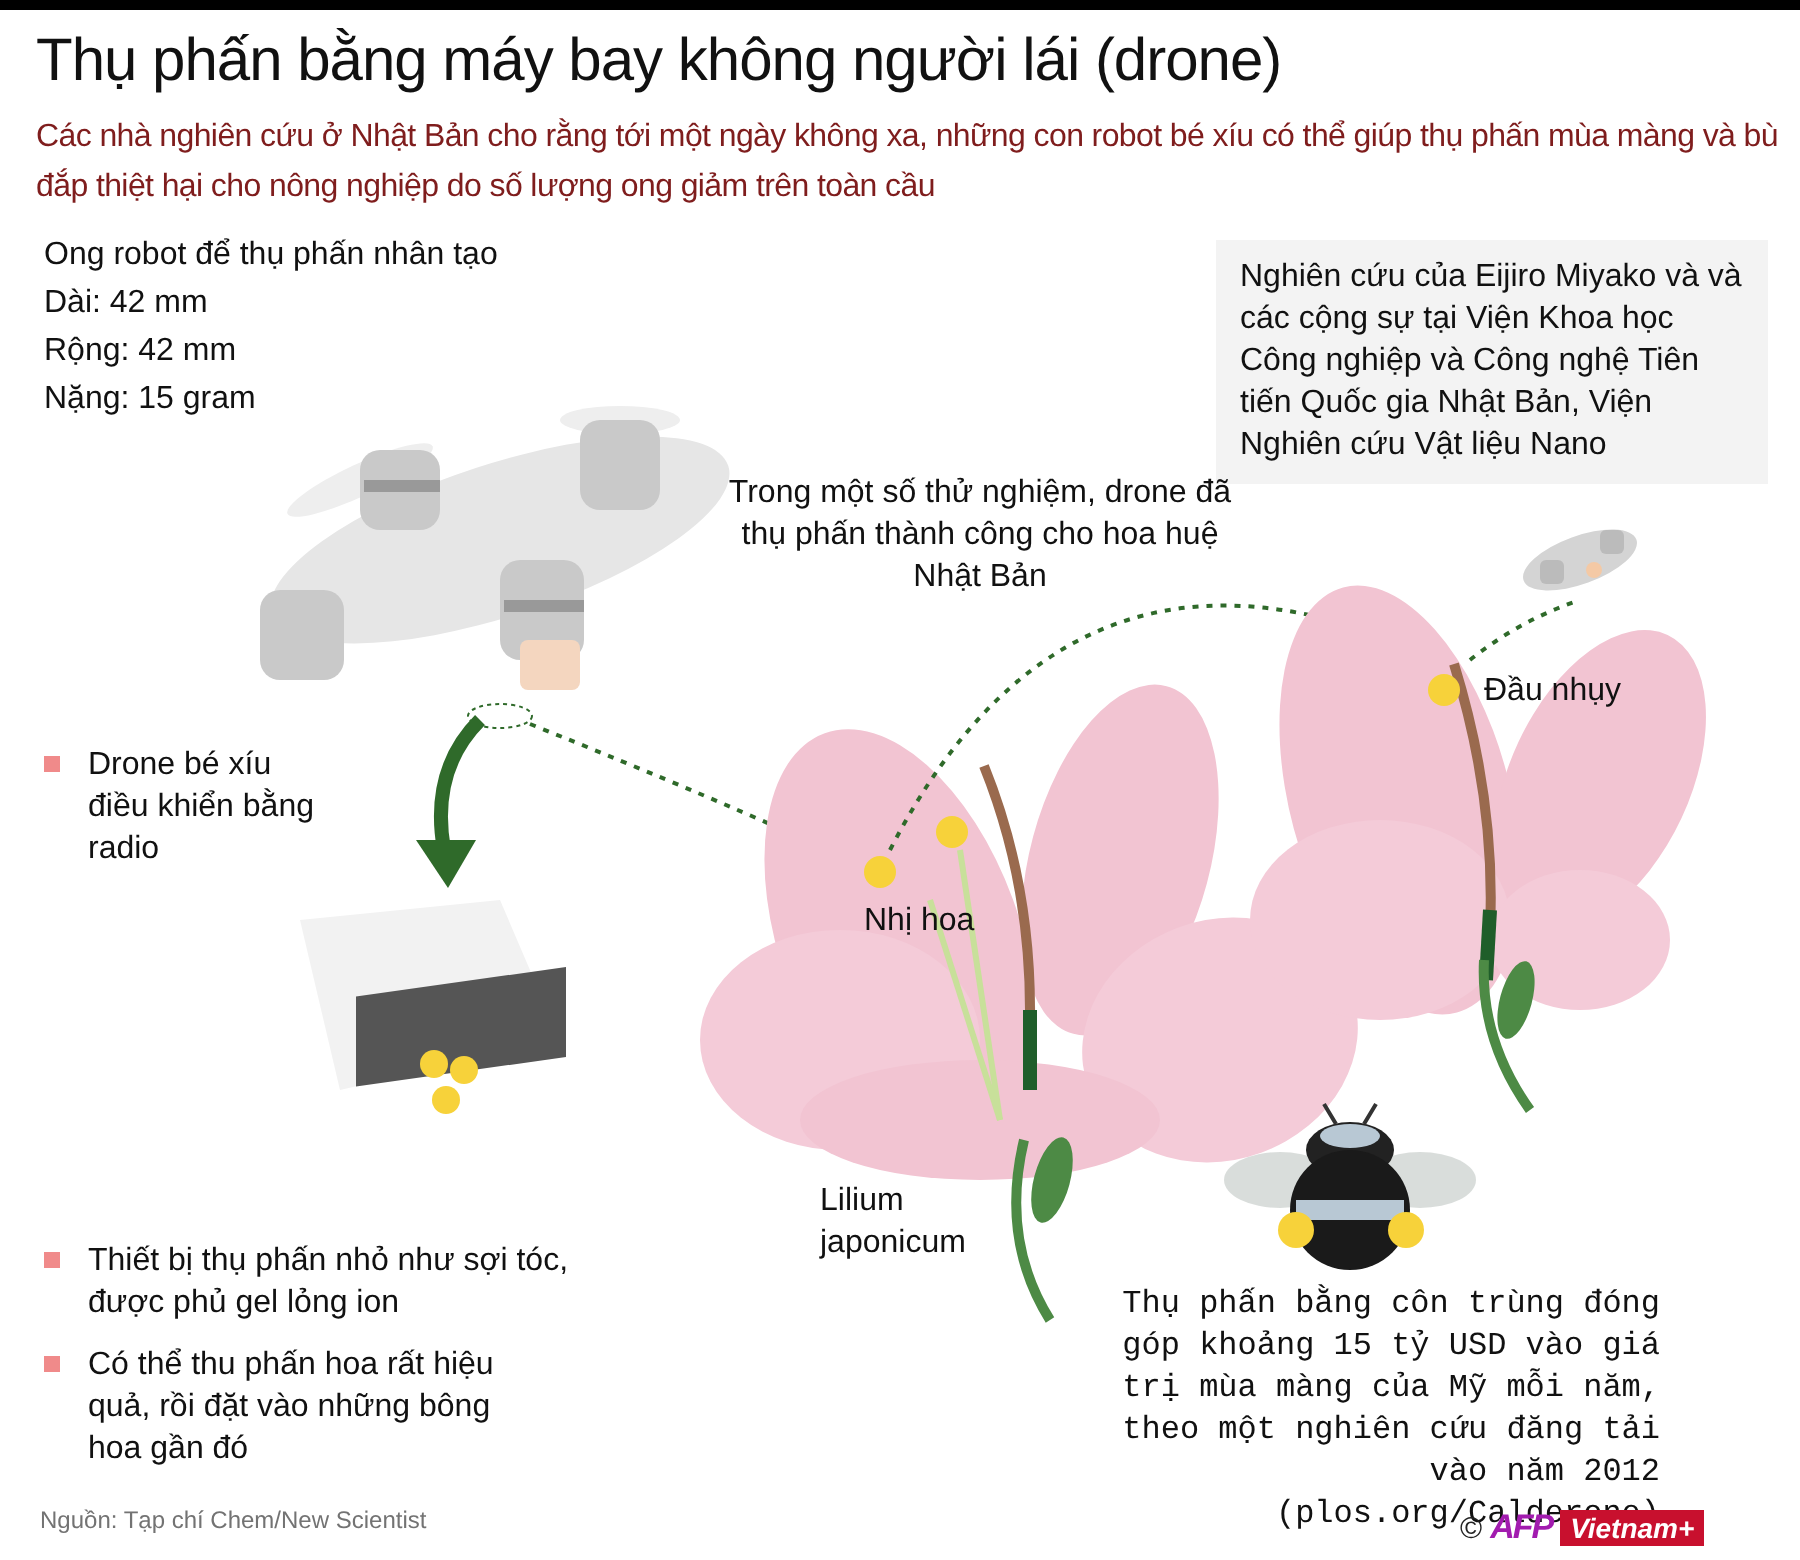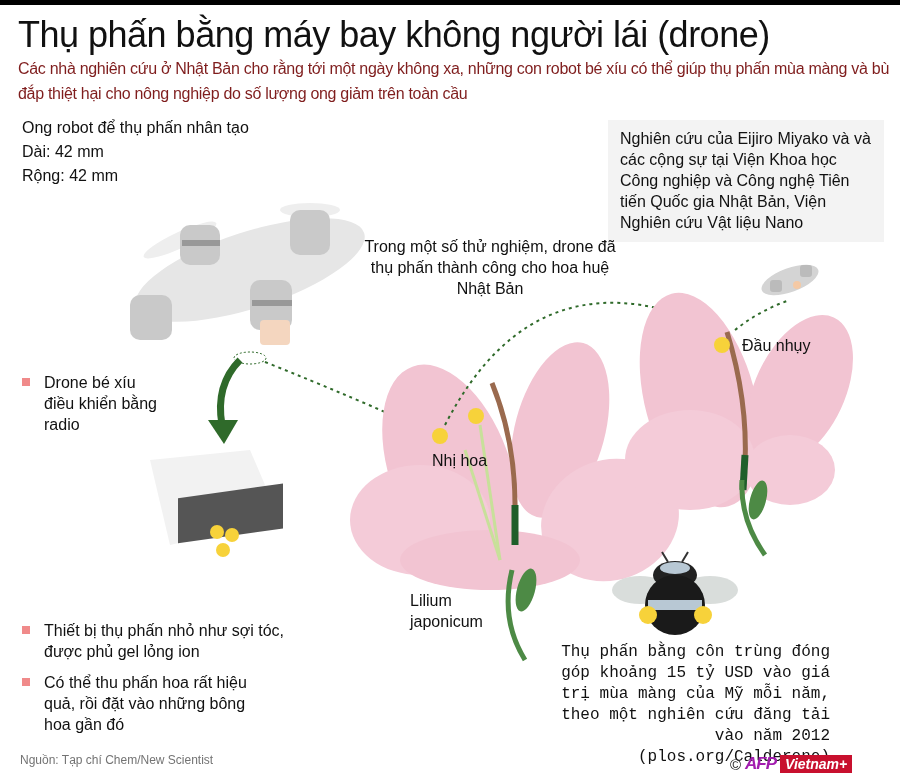--- a/index.html
+++ b/index.html
@@ -1,18 +1,18 @@
 <!DOCTYPE html>
 <html><head>
 <meta charset="utf-8">
 <style>
   * { margin:0; padding:0; box-sizing:border-box; }
   body { width:900px; height:780px; background:#fff; font-family:"Liberation Sans", sans-serif; color:#111; position:relative; overflow:hidden; }
   .topbar { position:absolute; left:0; top:0; width:900px; height:5px; background:#000; }
-  .title { position:absolute; left:18px; top:14px; font-size:36px; font-weight:400; letter-spacing:-0.5px; font-family:"Liberation Sans Narrow","Liberation Sans", sans-serif; }
+  .title { position:absolute; left:18px; top:14px; font-size:30px; font-weight:400; letter-spacing:-0.5px; font-family:"Liberation Sans Narrow","Liberation Sans", sans-serif; }
   .subtitle { position:absolute; left:18px; top:56px; width:880px; font-size:16px; line-height:25px; color:#7f1d1d; letter-spacing:-0.3px; }
   .specs { position:absolute; left:22px; top:116px; font-size:16px; line-height:24px; }
   .research { position:absolute; left:608px; top:120px; width:276px; height:122px; background:#f3f3f3; padding:8px 10px 8px 12px; font-size:16px; line-height:21px; }
   .trial { position:absolute; left:362px; top:236px; width:256px; text-align:center; font-size:16px; line-height:21px; }
   .bullet { position:absolute; font-size:16px; line-height:21px; padding-left:22px; }
   .bullet .sq { position:absolute; left:0; top:6px; width:8px; height:8px; background:#f08a8a; }
   .label { position:absolute; font-size:16px; line-height:21px; }
   .bee-text { position:absolute; left:540px; top:642px; width:290px; text-align:right; font-size:16px; line-height:21px;font-family:Liberation Mono, monospace; }
   .source { position:absolute; left:20px; top:753px; font-size:12px; color:#737373; }
   .credit { position:absolute; left:730px; top:754px; display:flex; align-items:center; gap:4px; }
@@ -25,20 +25,21 @@
 <body>
 
 <div class="topbar"></div>
 <div class="title">Thụ phấn bằng máy bay không người lái (drone)</div>
 <div class="subtitle">Các nhà nghiên cứu ở Nhật Bản cho rằng tới một ngày không xa, những con robot bé xíu có thể giúp thụ phấn mùa màng và bù đắp thiệt hại cho nông nghiệp do số lượng ong giảm trên toàn cầu</div>
 
 <div class="specs">
   <div>Ong robot để thụ phấn nhân tạo</div>
   <div>Dài: 42 mm</div>
   <div>Rộng: 42 mm</div>
+  <div>Nặng: 15 gram</div>
 </div>
 
 <svg width="900" height="780">
 
   <g transform="translate(120,190)">
     <ellipse cx="130" cy="80" rx="120" ry="38" fill="#e6e6e6" transform="rotate(-18 130 80)"></ellipse>
     <ellipse cx="60" cy="50" rx="40" ry="8" fill="#eee" transform="rotate(-25 60 50)"></ellipse>
     <ellipse cx="190" cy="20" rx="30" ry="7" fill="#eee"></ellipse>
     <rect x="60" y="35" width="40" height="40" rx="10" fill="#c9c9c9"></rect>
     <rect x="170" y="20" width="40" height="45" rx="10" fill="#c9c9c9"></rect>

